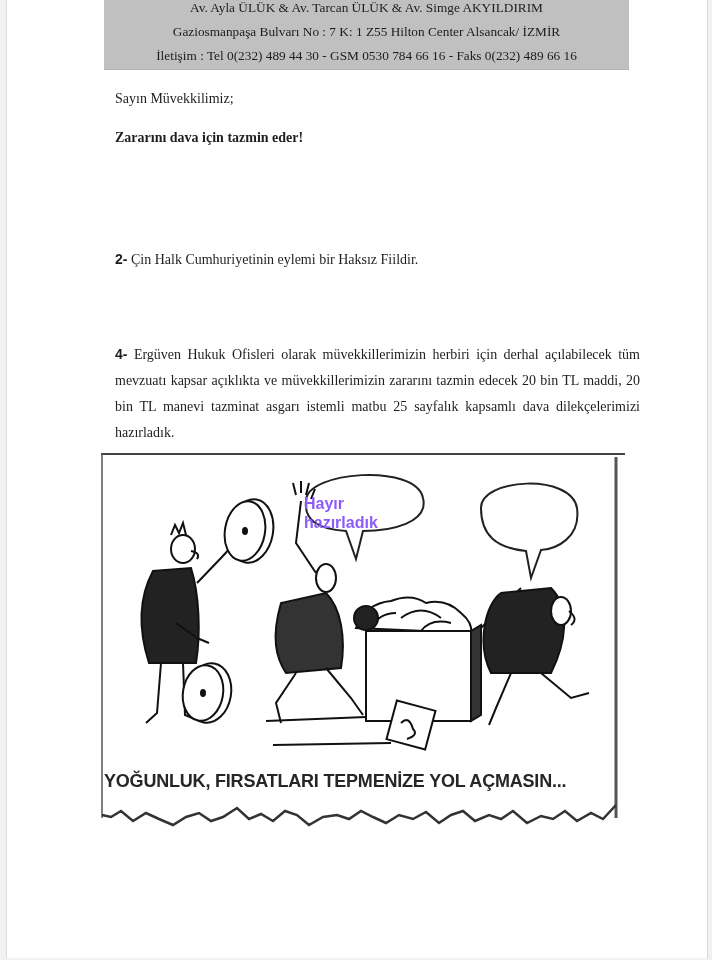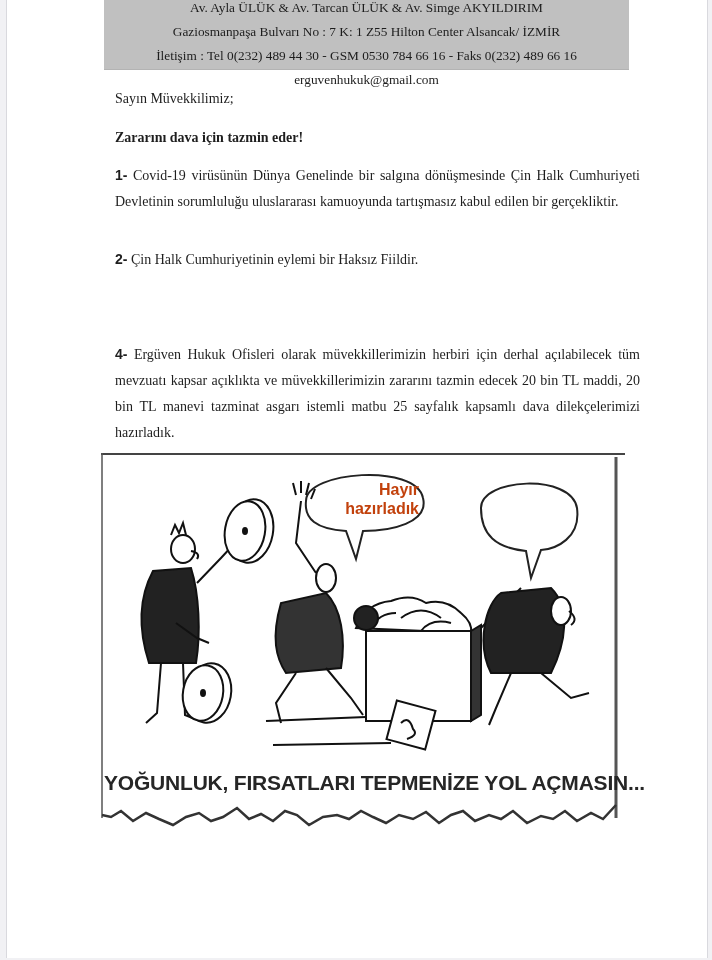--- a/index.html
+++ b/index.html
@@ -35,50 +35,45 @@
   .p3 { top:285px; }
   .p4 { top:343px; }
 
   
   .cartoon {
     position:absolute; left:101px; top:453px; width:525px; height:385px;
   }
   .cartoon svg { position:absolute; left:0; top:0; }
   .bubble-text {
     position:absolute; font-family:"Liberation Sans", sans-serif; font-weight:bold;
-    font-size:16px; line-height:19px; text-align:right; color:#c2410c;
+    font-size:16px; line-height:19px; text-align:left; color:#8b5cf6;margin-top:14px;
   }
   .bubble1 { left:203px; top:27px; width:115px; }
   .bubble2 { left:381px; top:42px; width:92px; }
   .caption {
     position:absolute; left:3px; top:318px; width:512px;
     font-family:"Liberation Sans", sans-serif; font-weight:bold;
-    font-size:21px; color:#262626; white-space:nowrap; letter-spacing:-0.2px;
+    font-size:18px; color:#262626; white-space:nowrap; letter-spacing:-0.2px;
   }
 </style>
 </head>
 <body>
 
 <div class="page">
 
   <div class="letterhead">
 
     <div style="margin-top:2px">Av. Ayla ÜLÜK &amp; Av. Tarcan ÜLÜK &amp; Av. Simge AKYILDIRIM</div>
     <div>Gaziosmanpaşa Bulvarı No : 7 K: 1 Z55 Hilton Center Alsancak/ İZMİR</div>
     <div>İletişim : Tel 0(232) 489 44 30 - GSM 0530 784 66 16  - Faks 0(232) 489 66 16</div>
-    <div>erguvenhukuk@gmail.com</div>
   </div>
 
   <div class="body-text greeting">Sayın Müvekkilimiz;</div>
   <div class="body-text headline">Zararını dava için tazmin eder!</div>
 
-  <div class="body-text p1 justify-last">
-    <span class="num">1-</span>
-    <span>Covid-19 virüsünün Dünya Genelinde bir salgına dönüşmesinde Çin Halk Cumhuriyeti Devletinin sorumluluğu uluslararası kamuoyunda tartışmasız kabul edilen bir gerçekliktir.</span>
-  </div>
 
   <div class="body-text p2">
     <span class="num">2-</span>
     <span>Çin Halk Cumhuriyetinin eylemi bir Haksız Fiildir.</span>
   </div>
 
 
   <div class="body-text p4 justify-last">
     <span class="num">4-</span>
     <span>Ergüven Hukuk Ofisleri olarak müvekkillerimizin herbiri için derhal açılabilecek tüm mevzuatı kapsar açıklıkta ve müvekkillerimizin zararını tazmin edecek 20 bin TL maddi, 20 bin TL manevi tazminat asgarı istemli matbu 25 sayfalık kapsamlı dava dilekçelerimizi hazırladık.</span>

